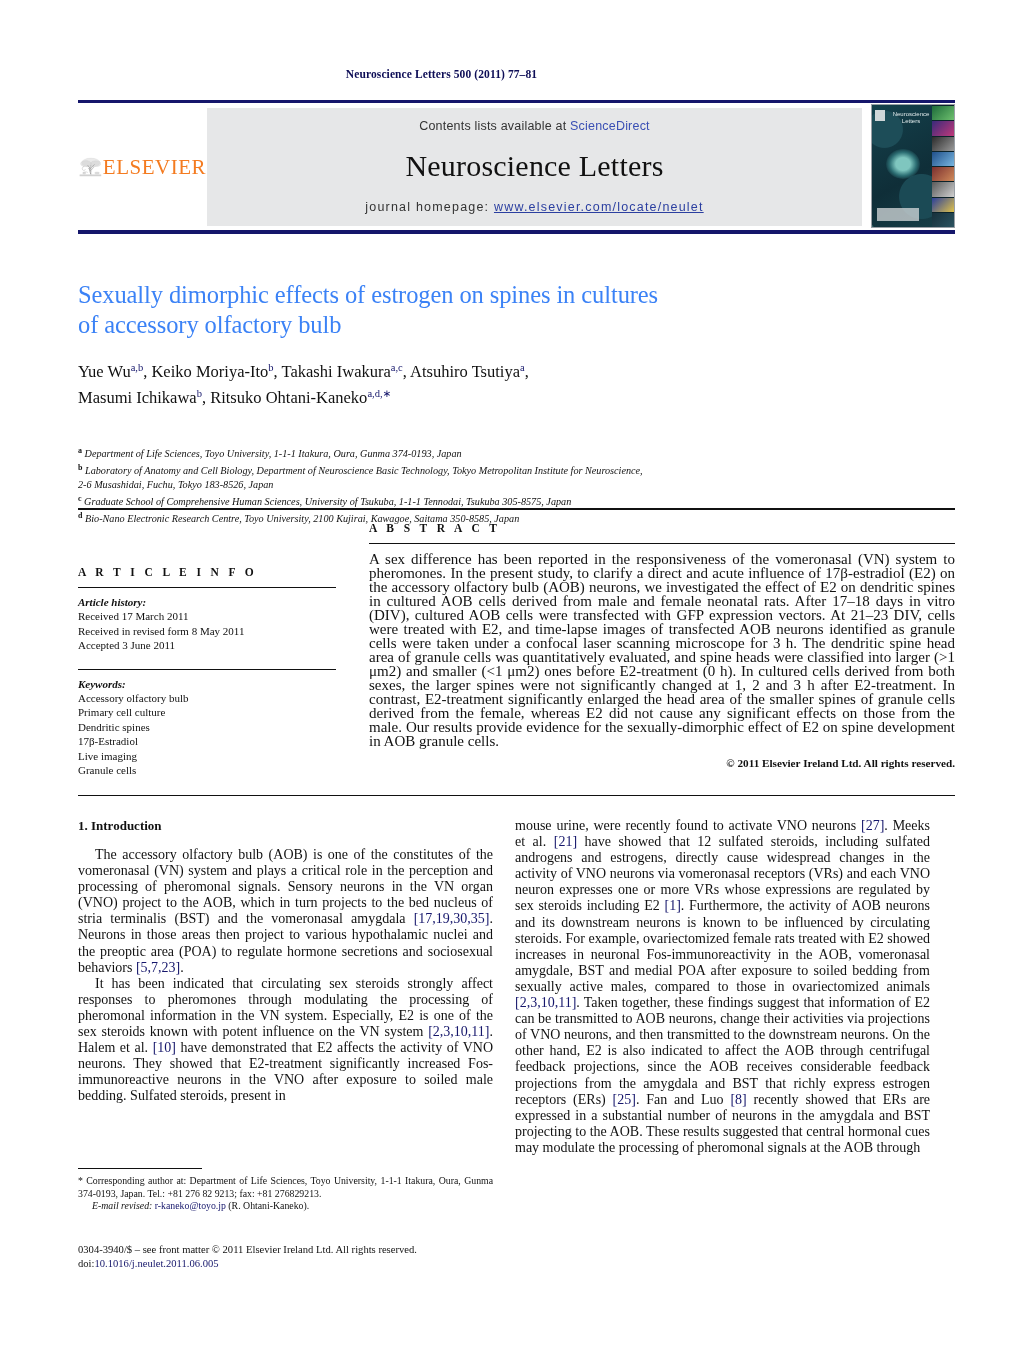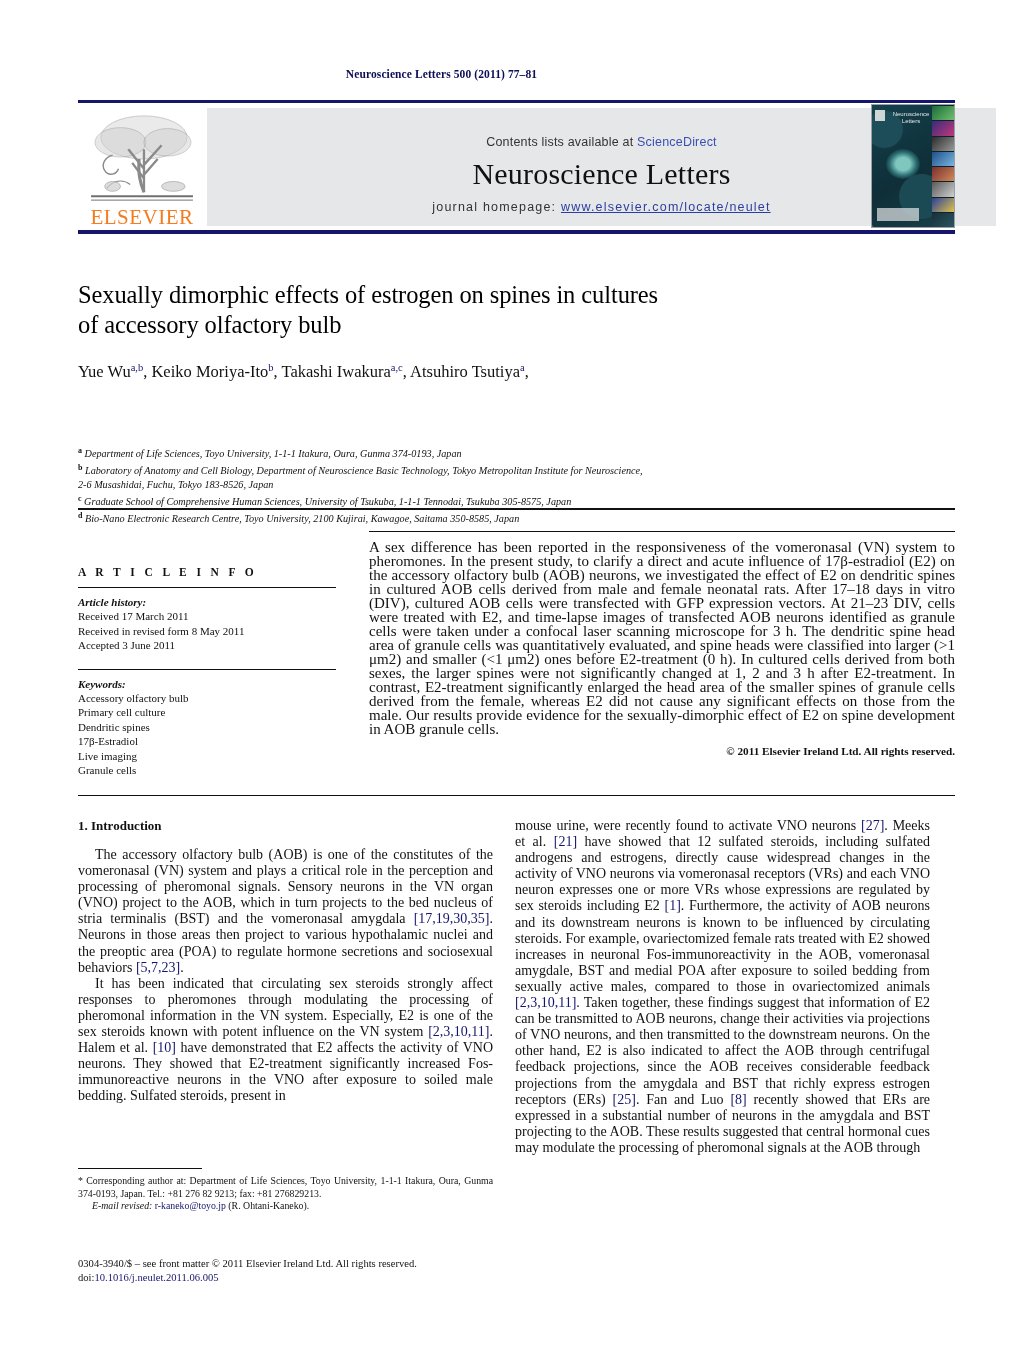--- a/index.html
+++ b/index.html
@@ -30,33 +30,33 @@
   .rule-top {
     position:absolute; left:0; top:0; width:877px; height:2.5px;
     background:#15166b;
   }
   .rule-bottom {
     position:absolute; left:0; top:130px; width:877px; height:3.5px;
     background:#15166b;
   }
   .elsevier-logo {
     position:absolute; left:0; top:6px; width:128px; height:122px;
-    display:flex; flex-direction:column; align-items:center; justify-content:flex-end;
+    display:flex; flex-direction:row; align-items:center; justify-content:flex-end;
   }
   .tree-svg { width:118px; height:96px; display:block; }
   .elsevier-word {
     font-family:"Liberation Serif", serif;
     color:#F47B20; font-size:21px; letter-spacing:.5px;
     line-height:1; margin-top:1px;
   }
   .grey-band {
-    position:absolute; left:129px; top:8px; width:789px; height:118px;
+    position:absolute; left:129px; top:8px; width:655px; height:118px;
     background:#e6e7e8;
     display:flex; flex-direction:column; align-items:center; justify-content:space-between;
-    padding:27px 0 12px 0;
+    padding:11px 0 12px 0;
   }
   .contents-line {
     font-family:"Liberation Sans", sans-serif;
     font-size:12.5px; color:#333; letter-spacing:.2px;
   }
   .contents-line .sd { color:#3a4fb4; }
   .journal-name {
     font-family:"Liberation Serif", serif;
     font-size:30px; color:#111; letter-spacing:.2px;
     margin-top:-2px;
@@ -98,21 +98,21 @@
   .cover-badge { position:absolute; left:3px; top:5px; width:10px; height:11px; background:#cfd6d8; }
   .cover-white { position:absolute; left:5px; bottom:6px; width:42px; height:13px; background:rgba(215,219,220,.75); }
   .cover-strip { position:absolute; right:0; top:0; width:22px; height:100%;
     display:flex; flex-direction:column; }
   .cs { flex:1; border-top:1px solid #0b232b; }
 
   
   .title-block { position:absolute; left:78px; top:280px; width:800px; }
   .art-title {
     font-family:"Liberation Serif", serif;
-    font-size:24.5px; line-height:30px; font-weight:400; color:#000000;
+    font-size:24.5px; line-height:30px; font-weight:400; color:#3b82f6;
     letter-spacing:-.1px;
   }
   .authors {
     margin-top:16px;
     font-family:"Liberation Serif", serif;
     font-size:16.5px; line-height:22px; color:#111;
   }
   .authors sup { font-size:10.5px; color:#15166b; vertical-align:super; }
   .affils { position:absolute; left:78px; top:408px; width:860px;margin-top:36px; }
   .affil {
@@ -170,21 +170,21 @@
 
   
   .foot { position:absolute; left:78px; top:1168px; width:415px; }
   .foot-rule { width:124px; height:1px; background:#111; margin-bottom:6px; }
   .foot-text {
     font-family:"Liberation Serif", serif;
     font-size:9.8px; line-height:12.6px; color:#111; text-align:justify;
   }
   .foot-text .em { font-style:italic; }
   .mail { color:#15166b;margin-top:40px; }
-  .issn-block { position:absolute; left:78px; top:1243px; width:460px;margin-top:14px; }
+  .issn-block { position:absolute; left:78px; top:1243px; width:460px; }
   .issn-line {
     font-family:"Liberation Serif", serif;
     font-size:10.6px; line-height:14px; color:#111;
   }
   .doi { color:#15166b; }
 </style>
 </head>
 <body>
 
 <div class="page">
@@ -245,20 +245,21 @@
     <div class="rule-bottom"></div>
   </div>
 
   <div class="title-block">
     <div class="art-title">
       <span>Sexually dimorphic effects of estrogen on spines in cultures</span><br>
       <span>of accessory olfactory bulb</span>
     </div>
     <div class="authors">
       <span>Yue Wu<sup>a,b</sup>, Keiko Moriya-Ito<sup>b</sup>, Takashi Iwakura<sup>a,c</sup>, Atsuhiro Tsutiya<sup>a</sup>,</span><br>
+      <span>Masumi Ichikawa<sup>b</sup>, Ritsuko Ohtani-Kaneko<sup>a,d,</sup><sup>∗</sup></span>
     </div>
   </div>
 
   <div class="affils">
     <div class="affil"><sup>a</sup> <span>Department of Life Sciences, Toyo University, 1-1-1 Itakura, Oura, Gunma 374-0193, Japan</span></div>
     <div class="affil"><sup>b</sup> <span>Laboratory of Anatomy and Cell Biology, Department of Neuroscience Basic Technology, Tokyo Metropolitan Institute for Neuroscience,</span></div>
     <div class="affil"><span>2-6 Musashidai, Fuchu, Tokyo 183-8526, Japan</span></div>
     <div class="affil"><sup>c</sup> <span>Graduate School of Comprehensive Human Sciences, University of Tsukuba, 1-1-1 Tennodai, Tsukuba 305-8575, Japan</span></div>
     <div class="affil"><sup>d</sup> <span>Bio-Nano Electronic Research Centre, Toyo University, 2100 Kujirai, Kawagoe, Saitama 350-8585, Japan</span></div>
   </div>
@@ -280,20 +281,21 @@
         <div class="info-line">Accessory olfactory bulb</div>
         <div class="info-line">Primary cell culture</div>
         <div class="info-line">Dendritic spines</div>
         <div class="info-line">17β-Estradiol</div>
         <div class="info-line">Live imaging</div>
         <div class="info-line">Granule cells</div>
       </div>
     </div>
 
     <div class="col-abs">
+      <div class="sect-head">A B S T R A C T</div>
       <div class="thinrule"></div>
       <div class="abs-text">A sex difference has been reported in the responsiveness of the vomeronasal (VN) system to pheromones. In the present study, to clarify a direct and acute influence of 17β-estradiol (E2) on the accessory olfactory bulb (AOB) neurons, we investigated the effect of E2 on dendritic spines in cultured AOB cells derived from male and female neonatal rats. After 17–18 days in vitro (DIV), cultured AOB cells were transfected with GFP expression vectors. At 21–23 DIV, cells were treated with E2, and time-lapse images of transfected AOB neurons identified as granule cells were taken under a confocal laser scanning microscope for 3 h. The dendritic spine head area of granule cells was quantitatively evaluated, and spine heads were classified into larger (&gt;1 μm2) and smaller (&lt;1 μm2) ones before E2-treatment (0 h). In cultured cells derived from both sexes, the larger spines were not significantly changed at 1, 2 and 3 h after E2-treatment. In contrast, E2-treatment significantly enlarged the head area of the smaller spines of granule cells derived from the female, whereas E2 did not cause any significant effects on those from the male. Our results provide evidence for the sexually-dimorphic effect of E2 on spine development in AOB granule cells.</div>
       <div class="copyline">© 2011 Elsevier Ireland Ltd. All rights reserved.</div>
     </div>
   </div>
 
   <div class="body-rule"></div>
 
   <div class="body">
     <div class="bcol left">

